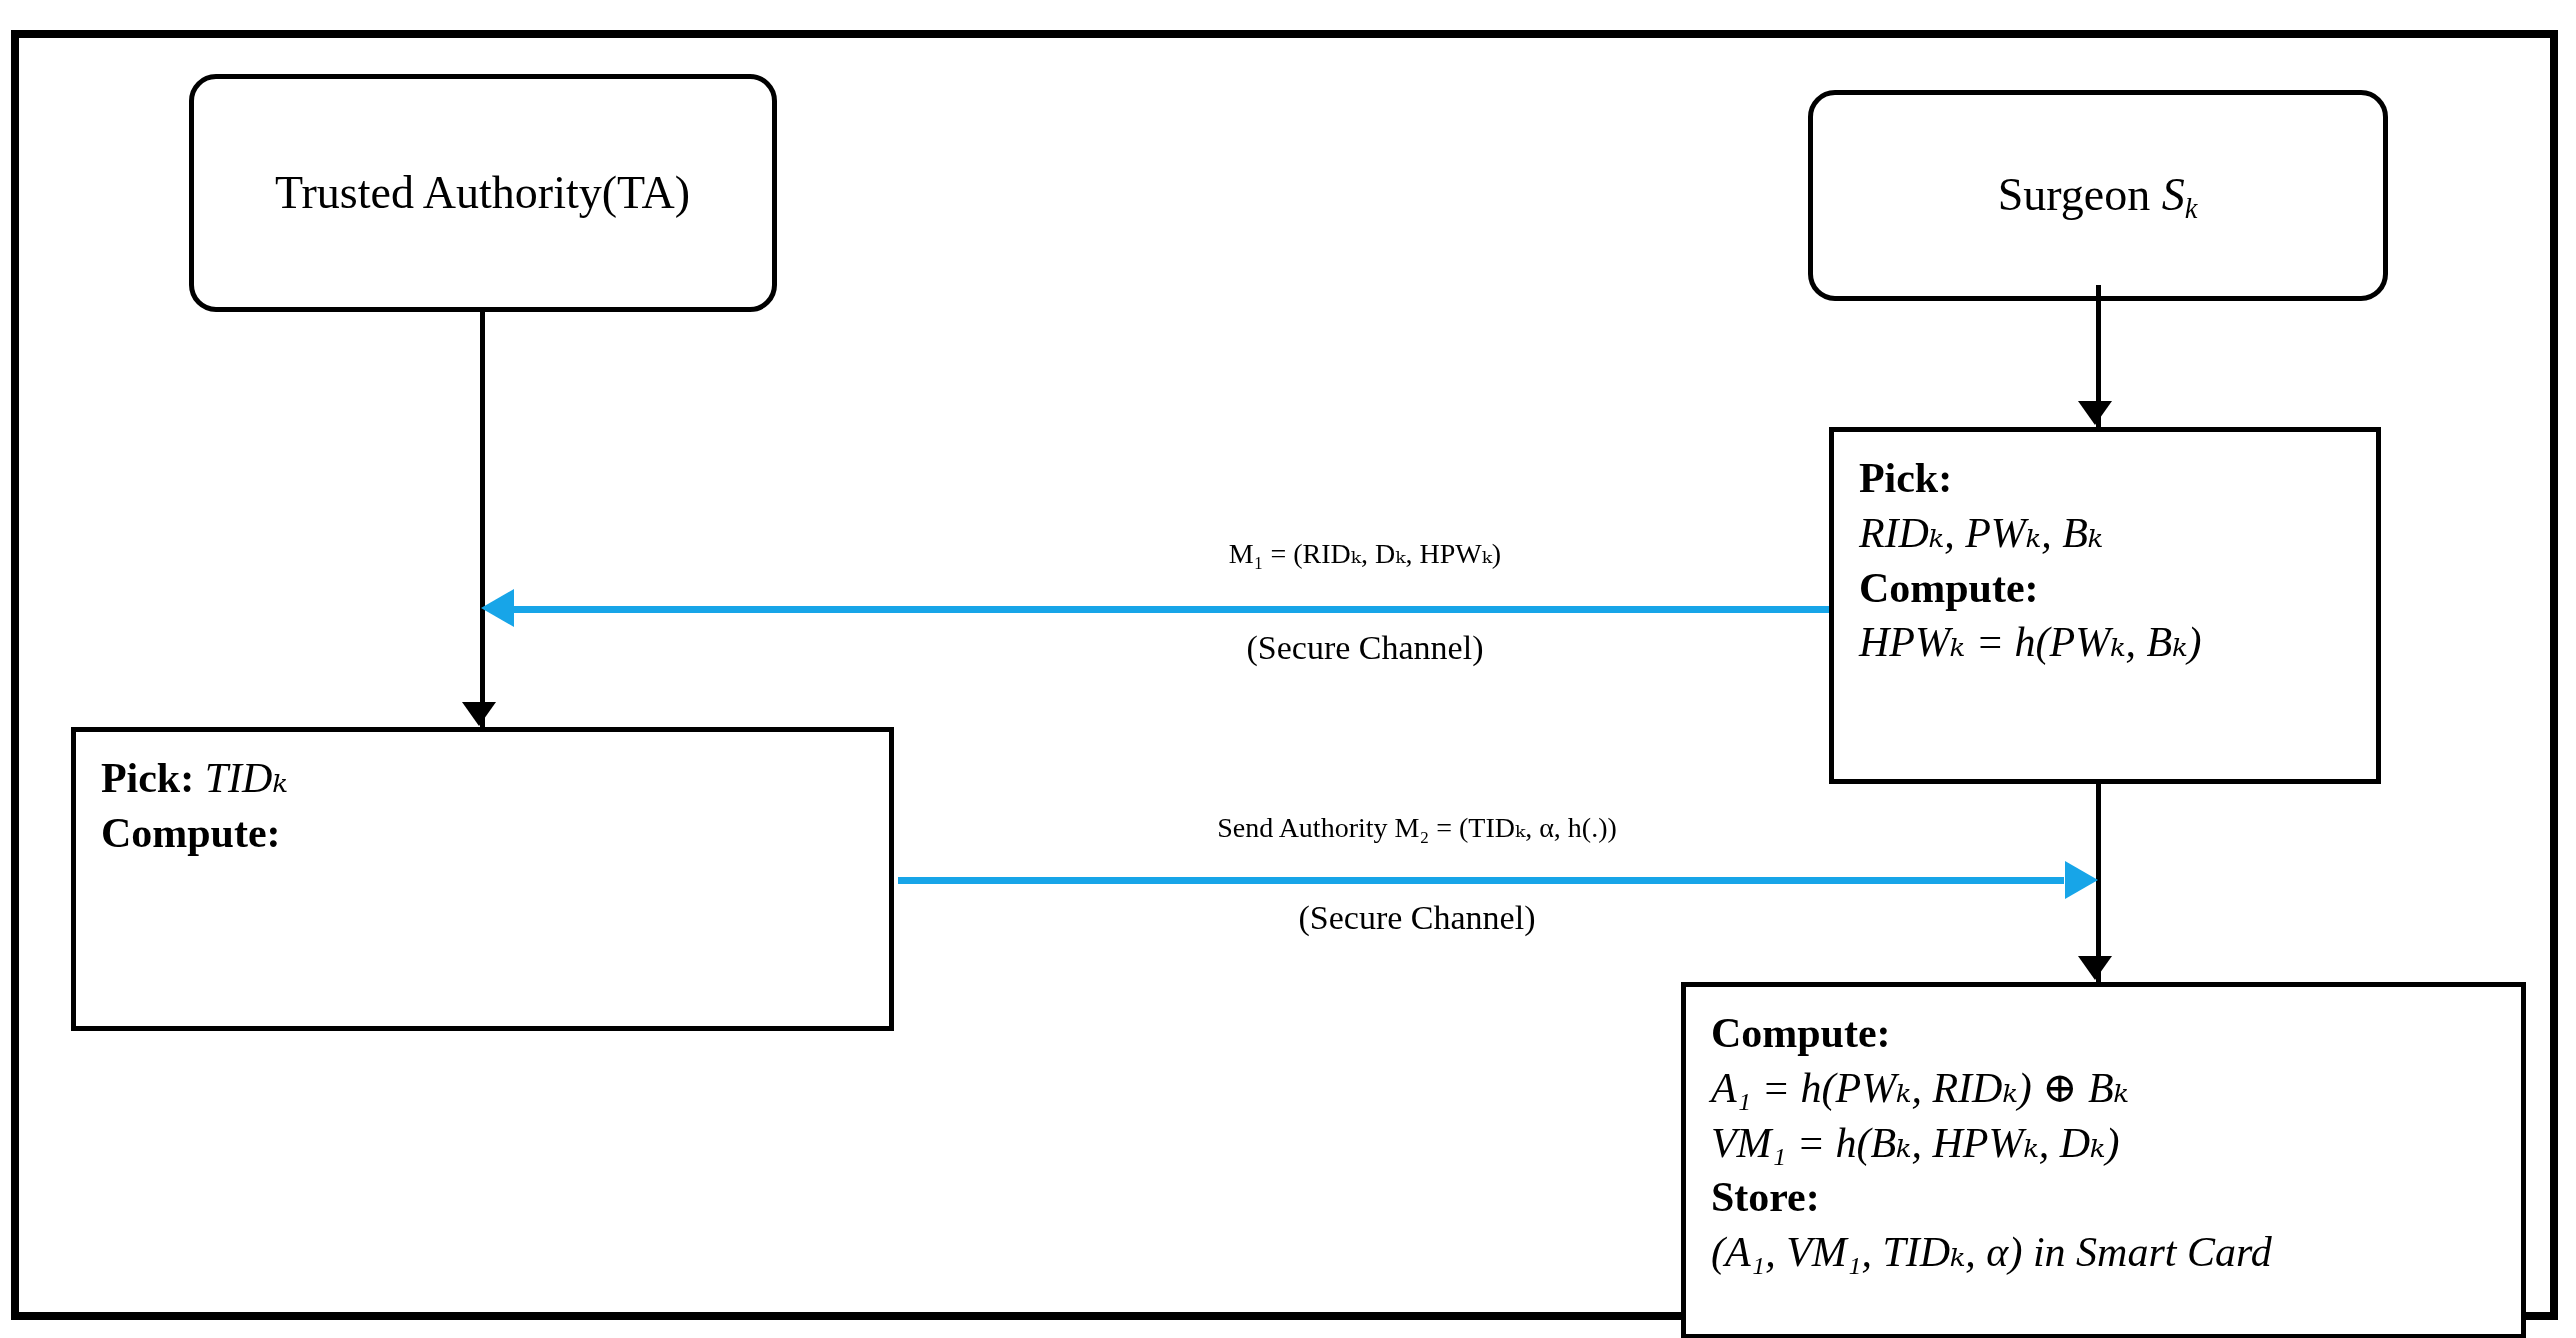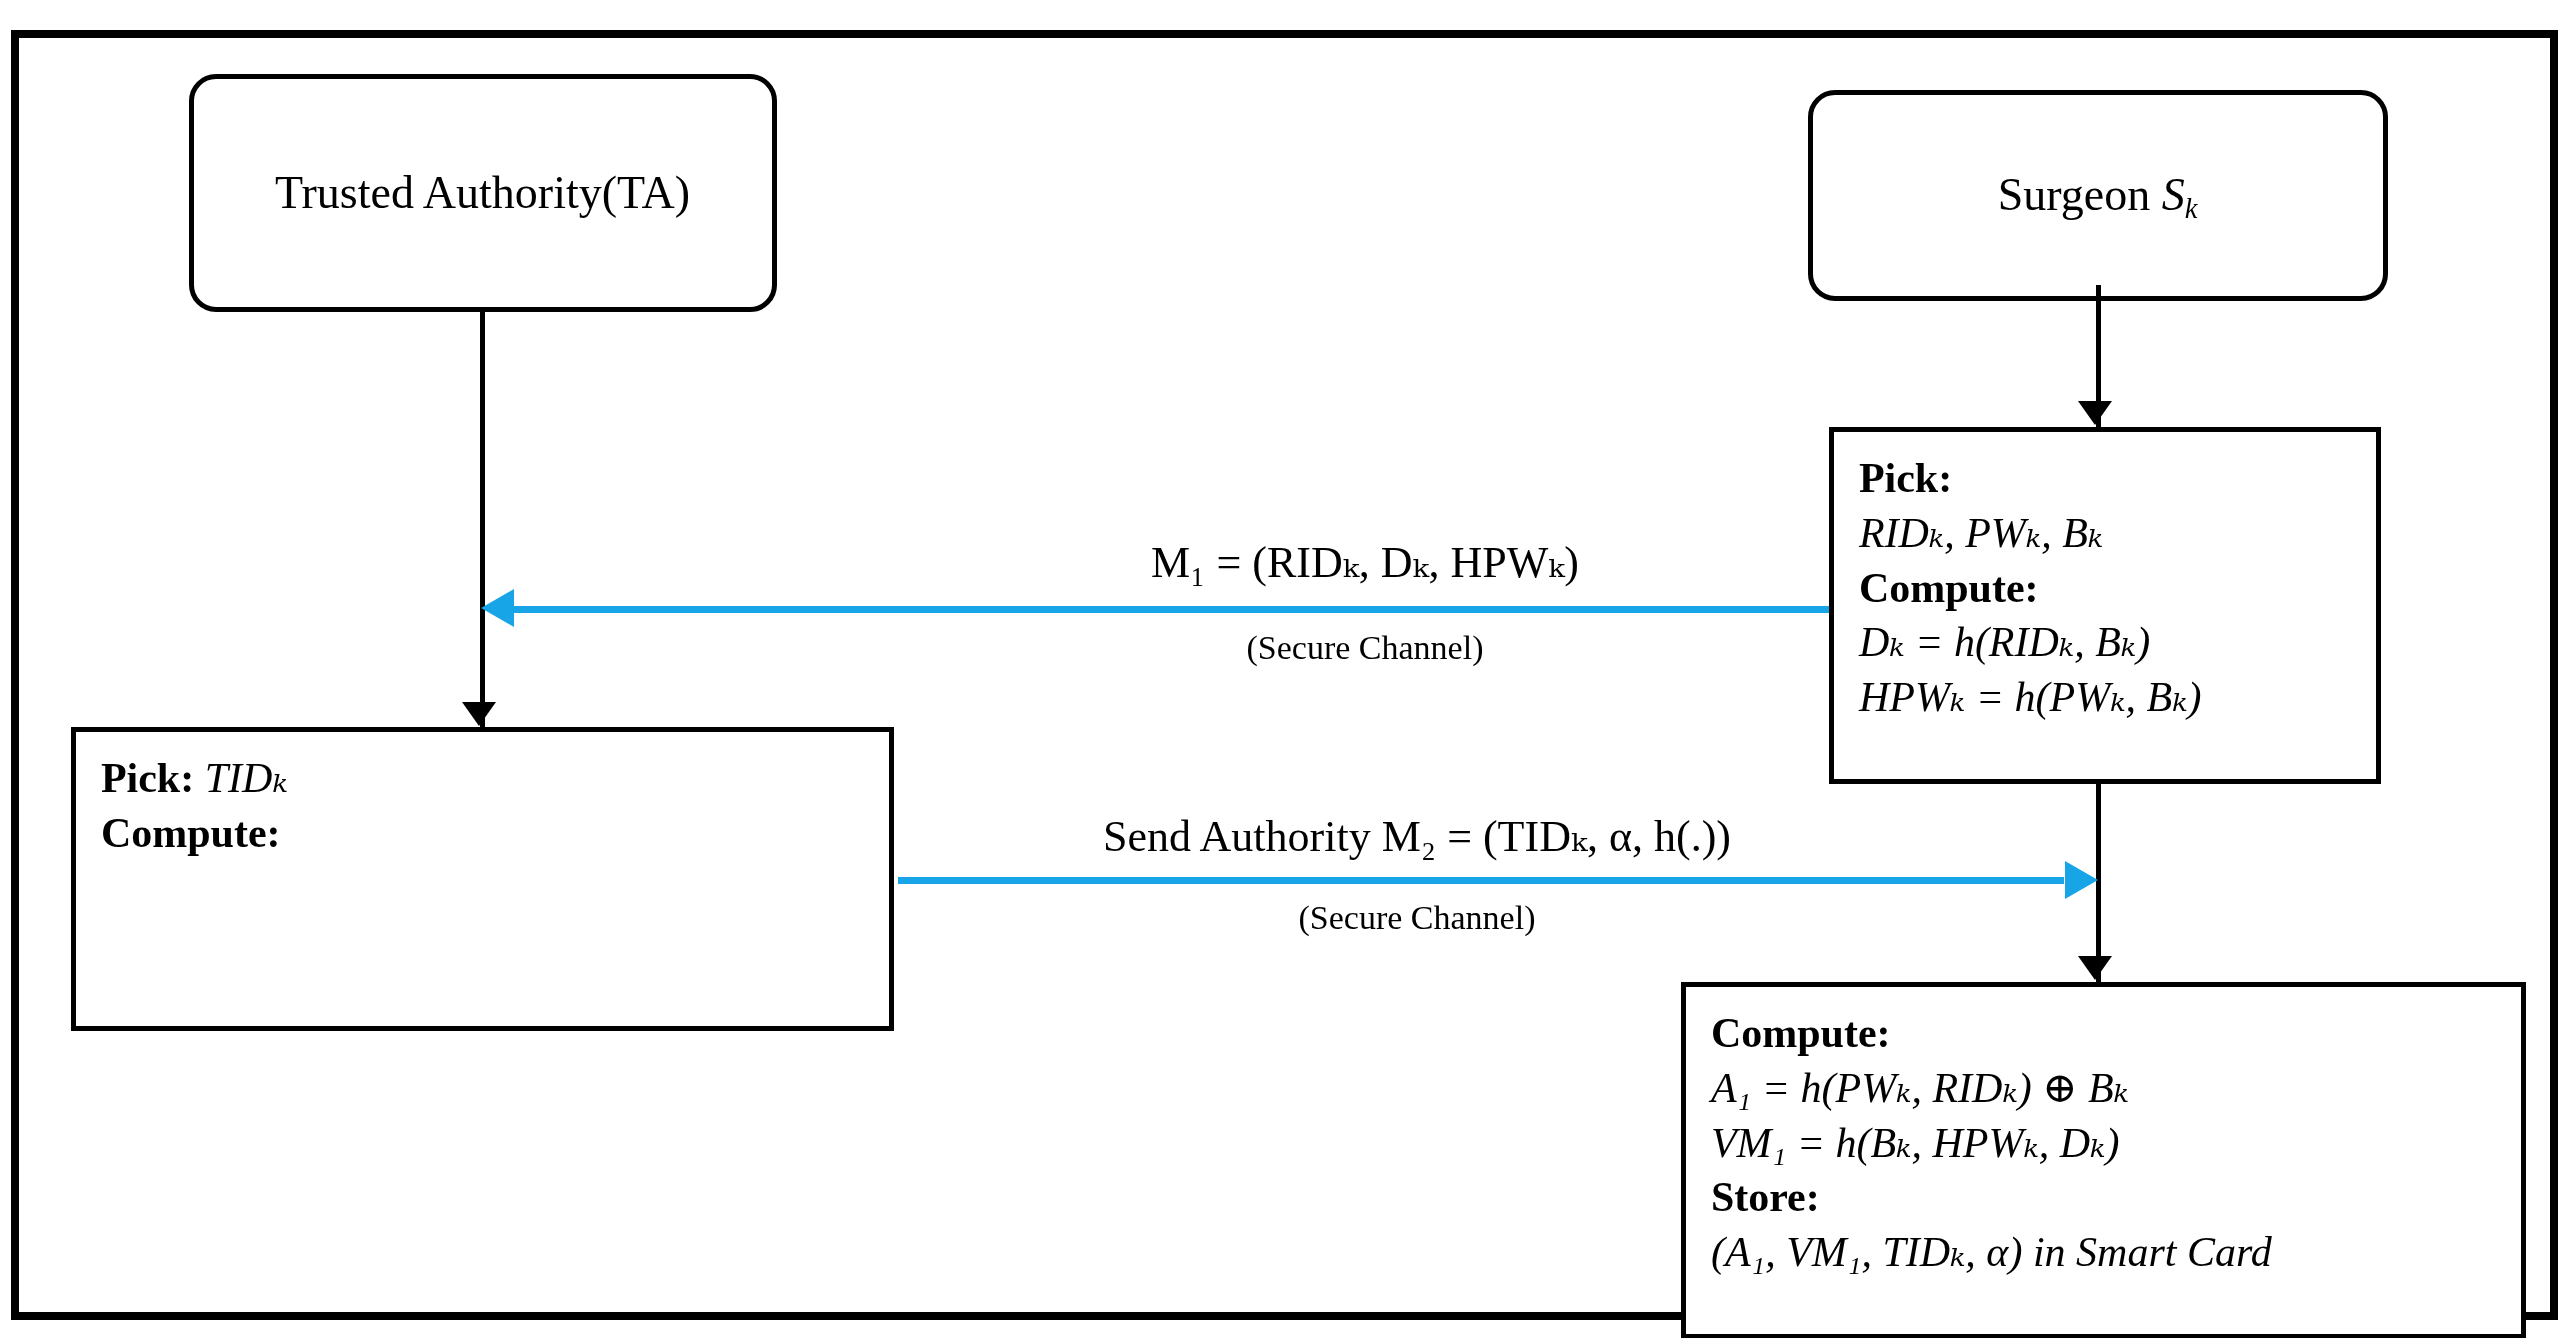--- a/index.html
+++ b/index.html
@@ -125,21 +125,21 @@
   #msg2-head  { left: 2046px; top: 823px; }
 
   
   .msg-caption {
     position: absolute;
     text-align: center;
     color: #000000;
     white-space: nowrap;
   }
   .msg-caption .top {
-    font-size: 44px;
+    font-size: 28px;
     line-height: 1.1;
   }
   .msg-caption .bottom {
     font-size: 34px;
     line-height: 1.1;
   }
   #msg1-label-top    { left: 980px; top: 501px;  width: 733px; }
   #msg1-label-bottom { left: 980px; top: 591px;  width: 733px; }
   #msg2-label-top    { left: 950px; top: 775px; width: 897px; }
   #msg2-label-bottom { left: 950px; top: 861px; width: 897px; }
@@ -191,21 +191,20 @@
       <div class="top">Send Authority M₂ = (TIDₖ, α, h(.))</div>
     </div>
     <div class="msg-caption" id="msg2-label-bottom">
       <div class="bottom">(Secure Channel)</div>
     </div>
 
     <div class="calc-box" id="calc-surgeon-pick">
       <div class="calc-line bold">Pick:</div>
       <div class="calc-line italic">RIDₖ, PWₖ, Bₖ</div>
       <div class="calc-line bold">Compute:</div>
-      <div class="calc-line italic">Dₖ = h(RIDₖ, Bₖ)</div>
       <div class="calc-line italic">HPWₖ = h(PWₖ, Bₖ)</div>
     </div>
 
     <div class="calc-box" id="calc-ta">
       <div class="calc-line mix">
         <span class="b">Pick:</span>
         <span class="i">TIDₖ</span>
       </div>
       <div class="calc-line bold">Compute:</div>
     </div>

